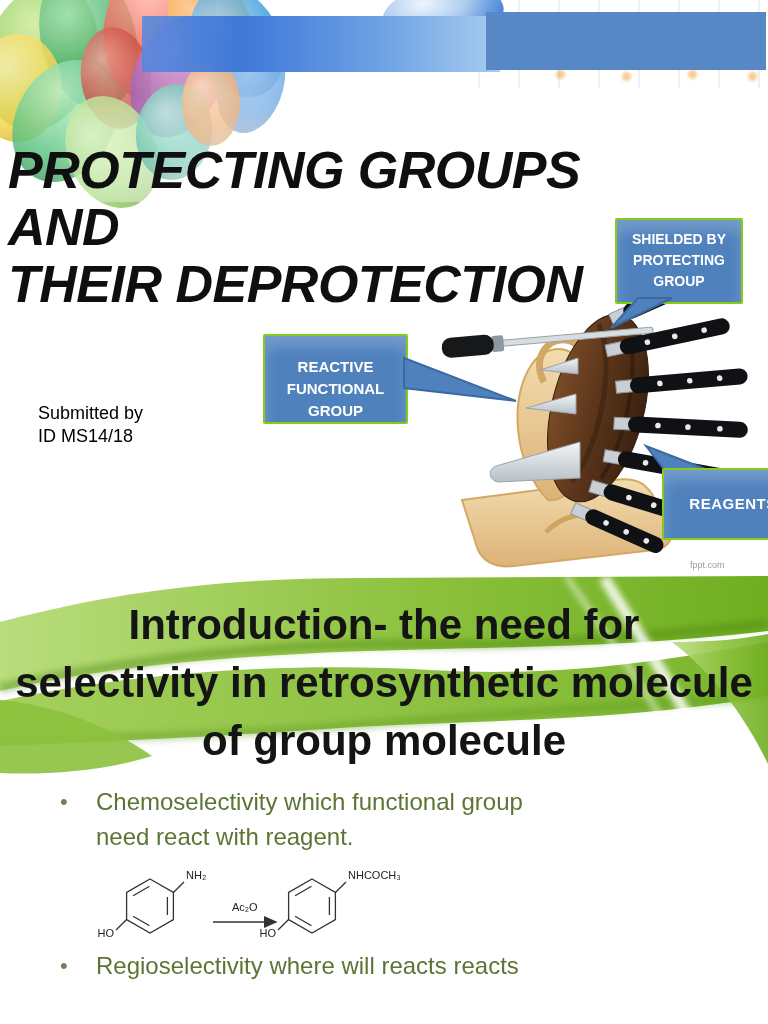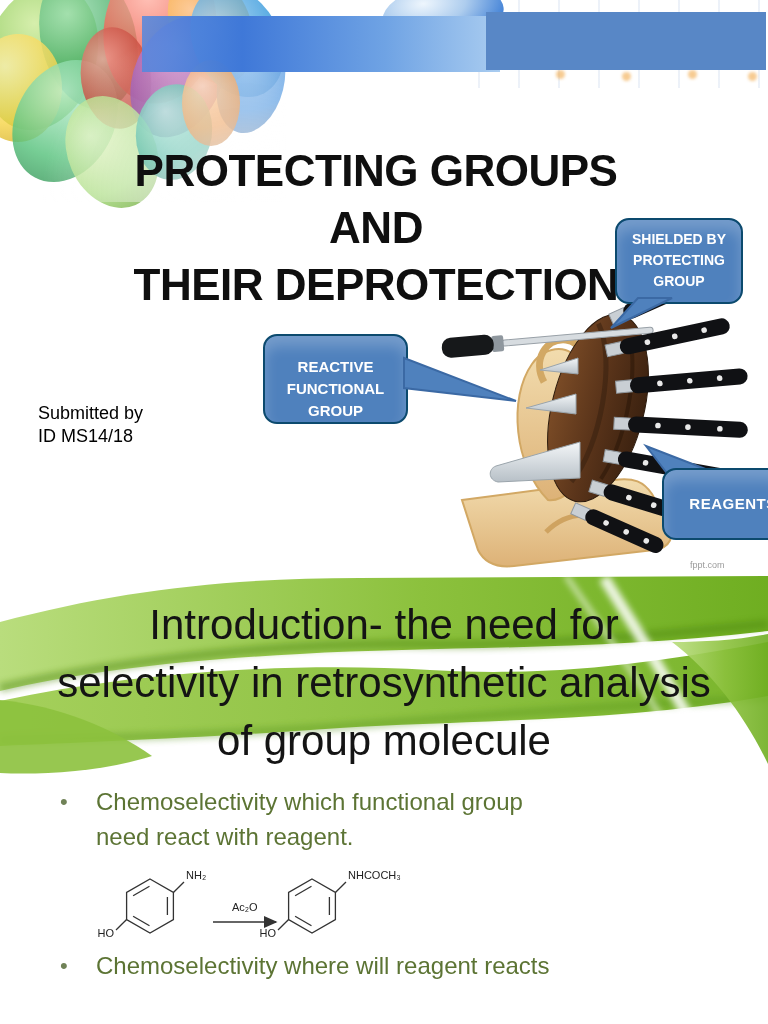--- a/index.html
+++ b/index.html
@@ -19,45 +19,45 @@
   .blob-art::after{content:"";position:absolute;inset:0;
     background:radial-gradient(ellipse at 85% 95%,rgba(255,255,255,.85),rgba(255,255,255,0) 55%);}
 
   .topbar-left{position:absolute;left:142px;top:16px;width:358px;height:56px;
     background:linear-gradient(90deg,rgba(84,136,222,.85) 0%,#3f78d8 28%,#6fa3e4 68%,#a9ccf0 100%);}
   .glossy-drop{position:absolute;left:382px;top:-16px;width:122px;height:62px;border-radius:50%;
     transform:rotate(-7deg);
     background:radial-gradient(ellipse at 35% 28%,#eef6fd 0%,#aecdee 38%,#3e7fd6 78%,#2a63bd 100%);}
   .topbar-right{position:absolute;left:486px;top:12px;width:280px;height:58px;background:#5887c6;}
 
-  .s1-title{position:absolute;left:8px;top:142px;width:736px;text-align:center;
-    font-size:44px;font-weight:800;line-height:57px;color:#0f0f0f;letter-spacing:-.5px;z-index:4;}
-
-  .callout{position:absolute;background:#4f81bd;border:2px solid #0c4a6e;border-radius:14px;
+  .s1-title{position:absolute;left:8px;top:142px;width:736px;
+    font-size:52px;font-weight:800;line-height:57px;color:#0f0f0f;letter-spacing:-.5px;z-index:4;font-style:italic;}
+
+  .callout{position:absolute;background:#4f81bd;border:2px solid #84cc16;border-radius:2px;
     color:#fff;font-weight:bold;text-align:center;z-index:5;
     box-shadow:inset 0 10px 14px rgba(255,255,255,.22);}
   .callout-tail{position:absolute;z-index:5;}
 
   .co-shielded{left:615px;top:218px;width:124px;height:73px;font-size:14px;line-height:21px;padding-top:9px;}
   .co-reactive{left:263px;top:334px;width:141px;height:66px;font-size:15px;line-height:22px;padding-top:20px;}
   .co-reagents{left:662px;top:468px;width:98px;height:44px;font-size:15px;line-height:20px;padding-top:24px;letter-spacing:.5px;padding-left:20px;}
 
   .submitted{position:absolute;left:38px;top:402px;font-size:18px;line-height:23px;color:#000000;z-index:4;}
 
   .knife-art{position:absolute;left:428px;top:286px;z-index:3;}
 
   .watermark{position:absolute;font-size:9px;color:#9b9b9b;z-index:6;}
   .wm1{left:690px;top:560px;}
 
   
   .slide2{position:absolute;left:0;top:576px;width:768px;height:448px;background:#fff;}
   .swirl{position:absolute;left:0;top:0;}
 
   .s2-title{position:absolute;left:0;top:20px;width:768px;text-align:center;
-    font-size:42px;font-weight:400;line-height:58px;color:#141414;z-index:3;}
+    font-size:42px;font-weight:700;line-height:58px;color:#141414;z-index:3;}
 
   .bullet-item{position:absolute;color:#5c7434;font-size:24px;line-height:35px;z-index:2;}
   .bullet-dot{position:absolute;left:0;top:0;color:#708257;font-size:22px;}
   .bullet-text{display:block;margin-left:36px;}
   .b1{left:60px;top:208px;width:506px;}
   .b2{left:60px;top:372px;width:660px;}
 
   .reaction{position:absolute;left:80px;top:280px;z-index:2;}
   .reaction text{font-family:"Liberation Sans","DejaVu Sans",sans-serif;fill:#222;}
 </style>
@@ -236,21 +236,21 @@
       <path d="M0,125 C140,95 300,86 430,94 C560,102 670,84 768,66 L768,120 C620,146 470,144 340,152 C200,162 90,166 0,170 Z" fill="url(#gm)"></path>
       <path d="M0,164 C140,162 280,156 400,146 C520,136 650,128 768,122" fill="none" stroke="#57941a" stroke-width="8" opacity=".4" filter="url(#soft)"></path>
       <path d="M0,124 C60,130 112,152 152,180 C102,196 40,199 0,197 Z" fill="#8cc13d" opacity=".9"></path>
       <path d="M672,66 C714,98 746,142 768,188 L768,58 C738,64 704,66 672,66 Z" fill="url(#gl)" opacity=".9"></path>
       <path d="M604,2 C642,62 684,132 722,200" fill="none" stroke="#ffffff" stroke-width="11" opacity=".85" filter="url(#soft)"></path>
       <path d="M566,0 C604,55 652,122 694,196" fill="none" stroke="#ffffff" stroke-width="5" opacity=".6" filter="url(#soft)"></path>
     </svg>
 
     <div class="s2-title">
       <div>Introduction- the need for</div>
-      <div>selectivity in retrosynthetic analysis</div>
+      <div>selectivity in retrosynthetic molecule</div>
       <div>of group molecule</div>
     </div>
 
     <div class="bullet-item b1">
       <span class="bullet-dot">•</span>
       <span class="bullet-text">Chemoselectivity which functional group need react with reagent.</span>
     </div>
 
     <svg class="reaction" width="345" height="92" viewBox="0 0 345 92">
       <defs>
@@ -277,17 +277,17 @@
         <line x1="215.1" y1="60.3" x2="231.5" y2="69.8"></line>
         <line x1="255.4" y1="36.5" x2="266" y2="26"></line>
         <line x1="208.6" y1="63.5" x2="198" y2="74"></line>
       </g>
       <text x="268" y="23" font-size="11">NHCOCH₃</text>
       <text x="196" y="81" font-size="11" text-anchor="end">HO</text>
     </svg>
 
     <div class="bullet-item b2">
       <span class="bullet-dot">•</span>
-      <span class="bullet-text">Chemoselectivity where will reagent reacts</span>
+      <span class="bullet-text">Regioselectivity where will reacts reacts</span>
     </div>
 
   </div>
 </div>
 
 </body></html>

